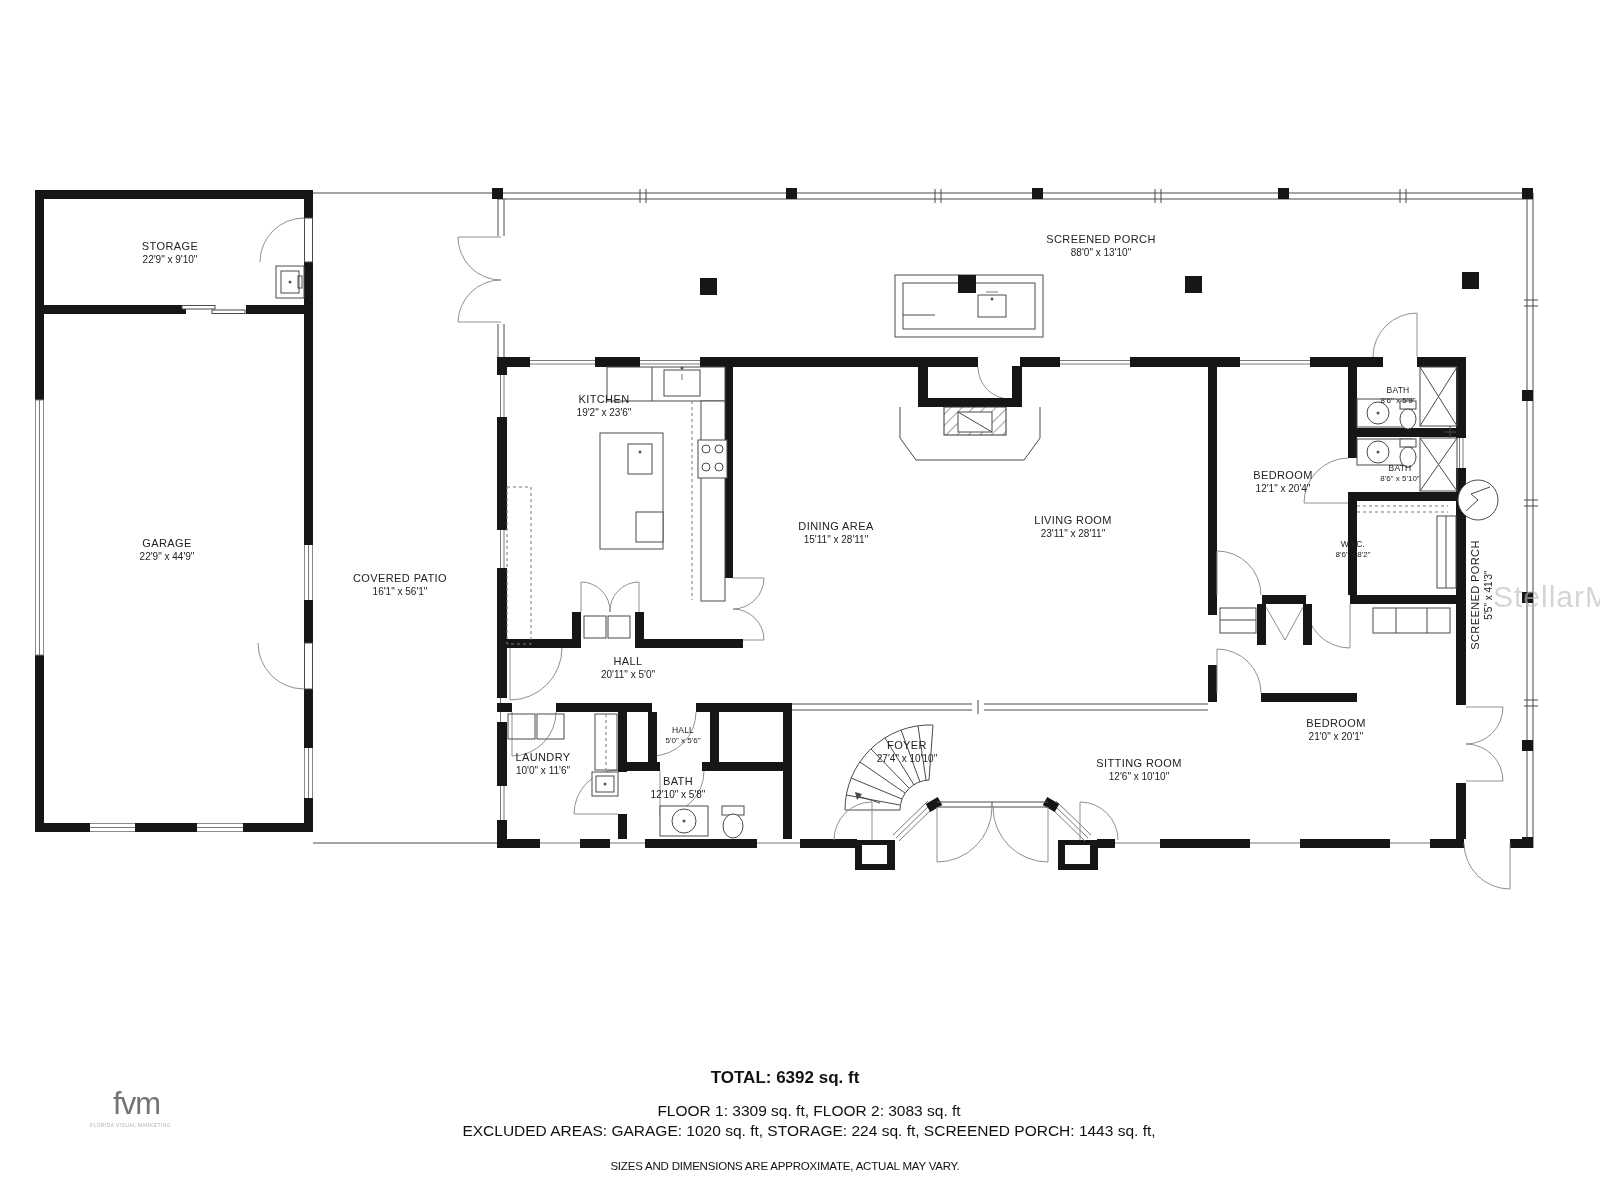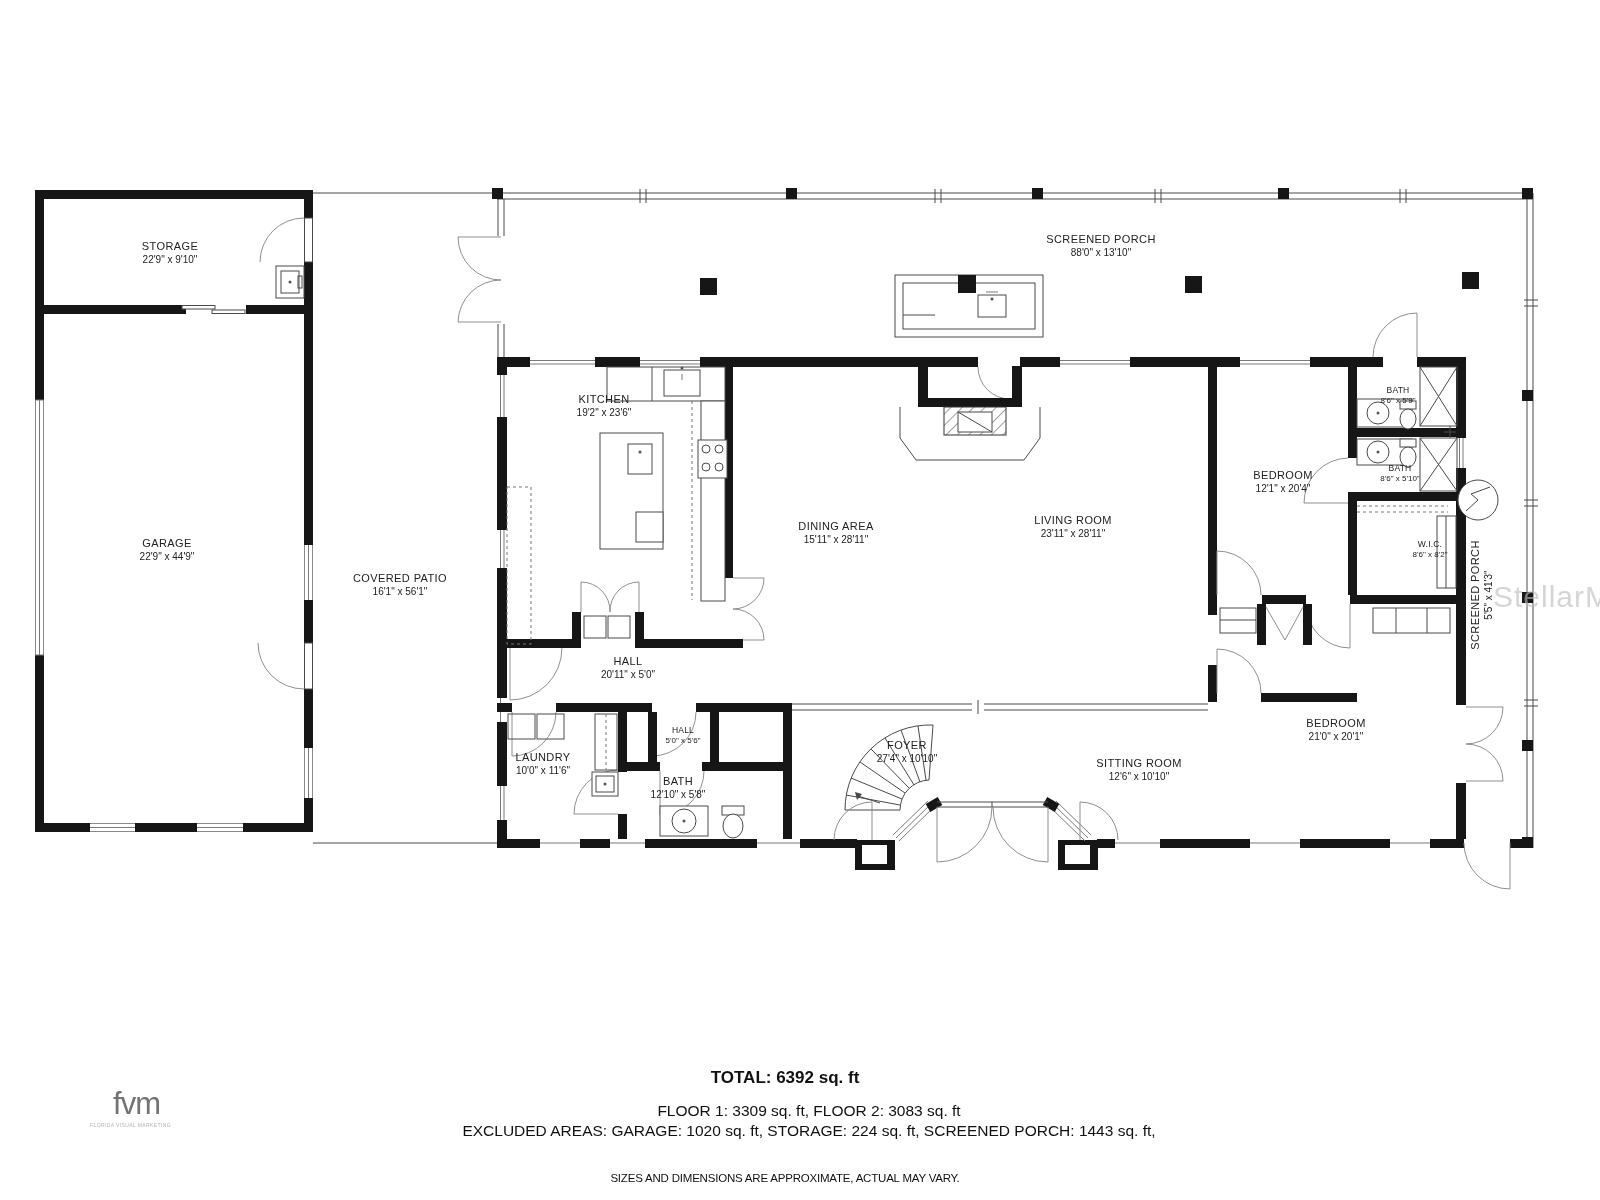--- a/index.html
+++ b/index.html
@@ -16,21 +16,21 @@
   .rl{position:absolute;transform:translate(-50%,-50%);text-align:center;color:#222;
       line-height:1.3;white-space:nowrap;}
   .rl .rn{font-size:11px;letter-spacing:.4px;}
   .rl .rd{font-size:10px;}
   .rl.sm .rn{font-size:8.5px;letter-spacing:.2px;}
   .rl.sm .rd{font-size:8px;}
   .rl.vert{transform:translate(-50%,-50%) rotate(-90deg);}
   .summary{position:absolute;left:0;top:1068px;width:1570px;text-align:center;color:#111;}
   .s-total{font-size:17px;font-weight:bold;margin-bottom:14px;}
   .s-line{font-size:15.5px;margin-bottom:2px;padding-left:48px;}
-  .s-disc{font-size:11.5px;margin-top:32px;letter-spacing:-0.2px;}
+  .s-disc{font-size:11.5px;margin-top:20px;letter-spacing:-0.2px;}
   .watermark{position:absolute;left:1493px;top:580px;font-size:30px;color:#bcbcbc;
              opacity:.62;letter-spacing:1px;white-space:nowrap;}
   .logo{position:absolute;left:90px;top:1088px;width:70px;}
   .logo-text{font-size:31px;font-weight:normal;color:#737373;letter-spacing:-1px;line-height:1;text-align:right;}
   .logo-tag{font-size:5px;color:#b3b3b3;letter-spacing:.4px;margin-top:3px;white-space:nowrap;}
 </style>
 </head>
 <body>
 
 <div id="screen">
@@ -452,21 +452,21 @@
   <div class="rd">12'1" x 20'4"</div>
 </div>
 <div class="rl sm" style="left:1398px;top:396px">
   <div class="rn">BATH</div>
   <div class="rd">8'6" x 5'9"</div>
 </div>
 <div class="rl sm" style="left:1400px;top:474px">
   <div class="rn">BATH</div>
   <div class="rd">8'6" x 5'10"</div>
 </div>
-<div class="rl sm" style="left:1430px;top:550px">
+<div class="rl sm" style="left:1353px;top:550px">
   <div class="rn">W.I.C.</div>
   <div class="rd">8'6" x 8'2"</div>
 </div>
 <div class="rl" style="left:628px;top:668px">
   <div class="rn">HALL</div>
   <div class="rd">20'11" x 5'0"</div>
 </div>
 <div class="rl sm" style="left:683px;top:736px">
   <div class="rn">HALL</div>
   <div class="rd">5'0" x 5'6"</div>

